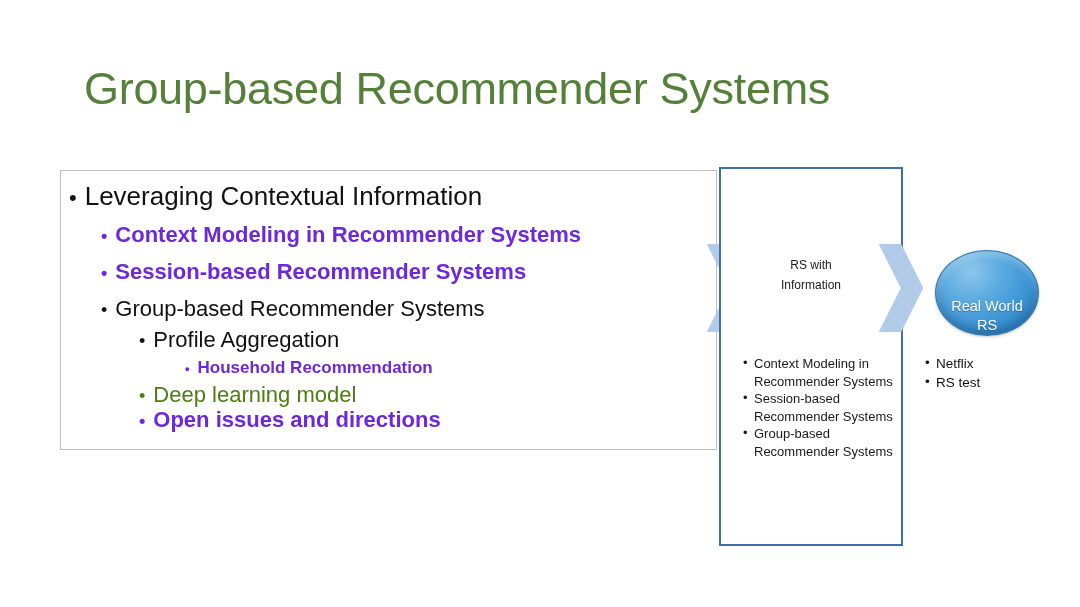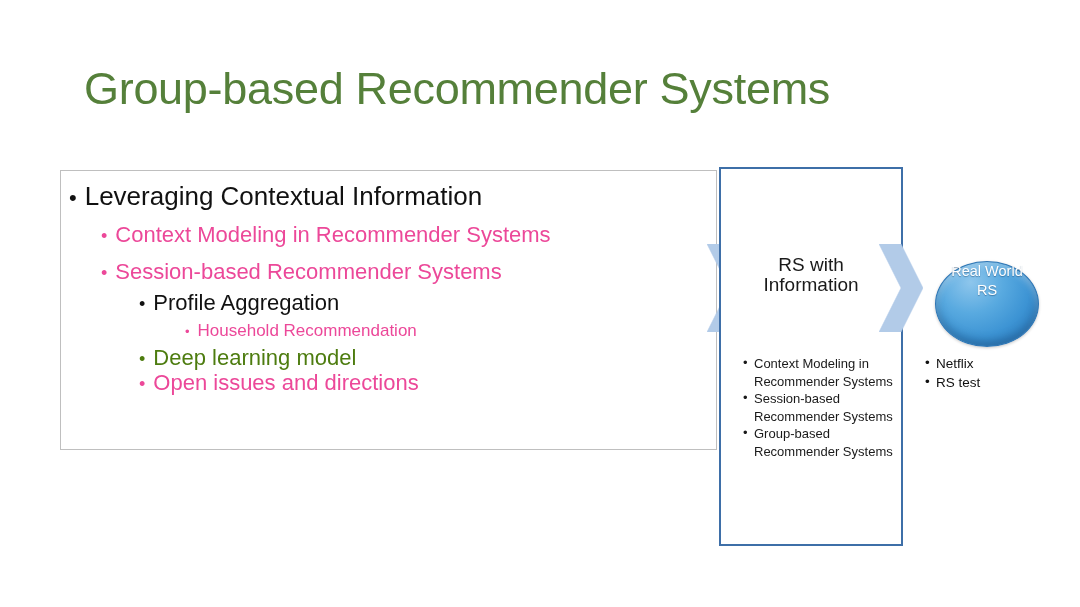--- a/index.html
+++ b/index.html
@@ -68,40 +68,40 @@
   .lvl3 { padding-left: 78px;  font-size: 22px; line-height: 23px; }
   .lvl5 { padding-left: 124px; font-size: 17px; line-height: 29px; }
 
   .lvl1 .bullet { font-size: 22px; margin-right: 8px; }
   .lvl2 .bullet { font-size: 18px; margin-right: 8px; }
   .lvl3 .bullet { font-size: 18px; margin-right: 8px; }
   .lvl5 .bullet { font-size: 13px; margin-right: 8px; }
 
   .tone-dark   { color: #111111; }
   .tone-mid    { color: #4d7c0f; }
-  .tone-faint  { color: #ec4899; }
+  .tone-faint  { color: #6d28d9; font-weight: bold; }
 
   
   #process-box {
     position: absolute;
     left: 719px;
     top: 167px;
     width: 184px;
     height: 379px;
     box-sizing: border-box;
     border: 2px solid #3e6fa8;
     background: #ffffff;
   }
   #process-heading {
     position: absolute;
     left: 0;
     top: 86px;
     width: 100%;
     text-align: center;
-    font-size: 19px;
+    font-size: 12px;
     line-height: 20px;
     color: #1a1a1a;
     font-family: "Liberation Sans", sans-serif;
   }
   #process-heading .accent { color: #e8212b; }
 
   #process-list {
     position: absolute;
     left: 22px;
     top: 186px;
@@ -130,33 +130,33 @@
     height: 88px;
   }
   .chevron svg { display: block; width: 100%; height: 100%; }
   #chevron-left  { left: 707px; top: 244px; }
   #chevron-right { left: 879px; top: 244px; }
 
   
   #real-world-circle {
     position: absolute;
     left: 935px;
-    top: 261px;
+    top: 250px;
     width: 104px;
     height: 86px;
     border-radius: 50%;
     background:
       radial-gradient(ellipse at 34% 24%, #8ec6ec 0%, #59aae0 34%, #3d94d4 62%, #2e7ec0 85%, #2a6fae 100%);
     box-shadow: inset 0 -5px 9px rgba(20,70,120,.45),
                 inset 0 4px 7px rgba(255,255,255,.35),
                 0 1px 3px rgba(0,0,0,.22);
     border: 1px solid #2f76b4;
     box-sizing: border-box;
     display: flex;
-    align-items: flex-start;
+    align-items: flex-end;
     justify-content: center;
   }
   #real-world-label {
     text-align: center;
     color: #ffffff;
     font-size: 14.5px;
     line-height: 19px;
     font-family: "Liberation Sans", sans-serif;
     text-shadow: 0 1px 1px rgba(20,60,100,.45);
     white-space: pre-line;
@@ -184,20 +184,21 @@
 </head>
 <body>
 
 <div id="slide-title">Group-based Recommender Systems</div>
 
 <div id="outline-box">
   <div class="outline-list" id="outline-list">
       <div class="oitem lvl1 tone-dark"><span class="bullet">•</span><span class="otext">Leveraging Contextual Information</span></div>
       <div class="oitem lvl2 tone-faint"><span class="bullet">•</span><span class="otext">Context Modeling in Recommender Systems</span></div>
       <div class="oitem lvl2 tone-faint"><span class="bullet">•</span><span class="otext">Session-based Recommender Systems</span></div>
+      <div class="oitem lvl2 tone-dark"><span class="bullet">•</span><span class="otext">Group-based Recommender Systems</span></div>
       <div class="oitem lvl3 tone-dark"><span class="bullet">•</span><span class="otext">Profile Aggregation</span></div>
       <div class="oitem lvl5 tone-faint"><span class="bullet">•</span><span class="otext">Household  Recommendation</span></div>
       <div class="oitem lvl3 tone-mid"><span class="bullet">•</span><span class="otext">Deep learning model</span></div>
       <div class="oitem lvl3 tone-faint"><span class="bullet">•</span><span class="otext">Open issues and directions</span></div>
     </div>
 </div>
 
 <div class="chevron" id="chevron-left">
   <svg viewBox="0 0 44 88" xmlns="http://www.w3.org/2000/svg" aria-hidden="true">
     <polygon points="0,0 22,0 44,44 22,88 0,88 22,44" fill="#b2cbe8" stroke="#b2cbe8" stroke-width="0.5"></polygon>

